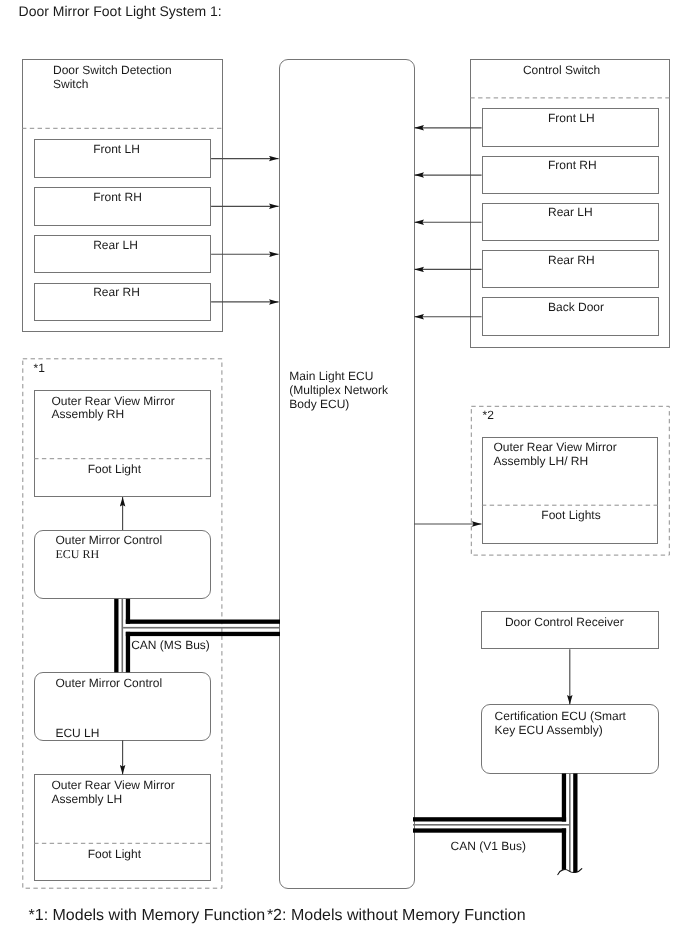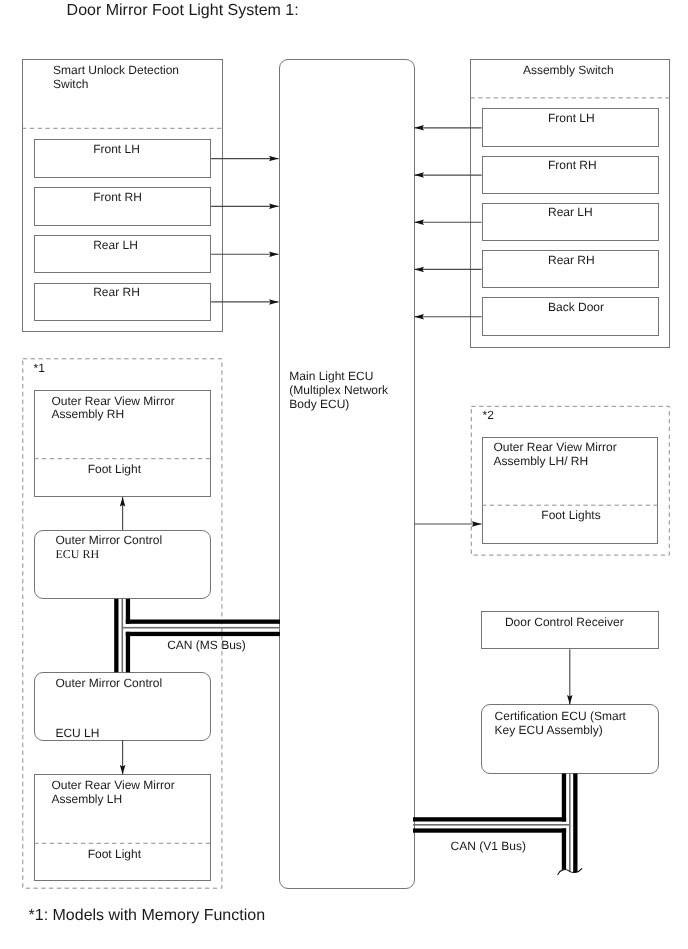--- a/index.html
+++ b/index.html
@@ -4,46 +4,46 @@
 <style>
   html,body{margin:0;padding:0;background:#ffffff;}
   body{width:688px;height:949px;overflow:hidden;
        font-family:"Liberation Sans",sans-serif;color:#1a1a1a;
        -webkit-font-smoothing:antialiased;text-rendering:geometricPrecision;}
   #stage{position:relative;width:688px;height:949px;transform:translateZ(0);}
   .bx{position:absolute;box-sizing:border-box;border:1px solid #757575;}
   .bxr{border-radius:9px;}
   .t{position:absolute;font-size:12px;line-height:13.8px;white-space:pre;}
   .tc{position:absolute;font-size:12px;line-height:13.8px;text-align:center;white-space:pre;}
-  .ttl{position:absolute;font-size:16px;line-height:16px;white-space:pre;margin-left:48px;}
+  .ttl{position:absolute;font-size:14.0px;line-height:16px;white-space:pre;}
   .fn{position:absolute;font-size:16px;line-height:14px;white-space:pre;text-align:right;}
   svg.ov{position:absolute;left:0;top:0;width:688px;height:949px;}
 </style>
 </head>
 <body>
 
 <div id="stage">
   <div class="ttl" style="left:18.6px;top:3.0px;">Door Mirror Foot Light System 1:</div>
   <div class="bx" style="left:22.0px;top:58.5px;width:201.0px;height:273.5px;"></div>
-  <div class="t" style="left:53.0px;top:64.0px;">Smart Unlock Detection</div>
+  <div class="t" style="left:53.0px;top:64.0px;">Door Switch Detection</div>
   <div class="t" style="left:53.0px;top:77.8px;text-align:right;">Switch</div>
   <div class="bx" style="left:34.1px;top:139.3px;width:177.0px;height:38.5px;"></div>
   <div class="t" style="left:93.2px;top:143.0px;">Front LH</div>
   <div class="bx" style="left:34.1px;top:187.1px;width:177.0px;height:38.5px;"></div>
   <div class="t" style="left:93.2px;top:190.79999999999998px;">Front RH</div>
   <div class="bx" style="left:34.1px;top:234.9px;width:177.0px;height:38.5px;"></div>
   <div class="t" style="left:93.2px;top:238.6px;">Rear LH</div>
   <div class="bx" style="left:34.1px;top:282.7px;width:177.0px;height:38.5px;"></div>
   <div class="t" style="left:93.2px;top:286.4px;">Rear RH</div>
   <div class="bx bxr" style="left:278.5px;top:58.5px;width:136.0px;height:830.0px;"></div>
   <div class="t" style="left:289.3px;top:370.0px;">Main Light ECU</div>
   <div class="t" style="left:289.3px;top:384.2px;">(Multiplex Network</div>
   <div class="t" style="left:289.3px;top:398.4px;">Body ECU)</div>
   <div class="bx" style="left:470.3px;top:58.5px;width:200.2px;height:289.5px;"></div>
-  <div class="t" style="left:522.9px;top:64.0px;">Assembly Switch</div>
+  <div class="t" style="left:522.9px;top:64.0px;">Control Switch</div>
   <div class="bx" style="left:481.6px;top:108.4px;width:177.4px;height:38.5px;"></div>
   <div class="t" style="left:548.0px;top:112.10000000000001px;">Front LH</div>
   <div class="bx" style="left:481.6px;top:155.6px;width:177.4px;height:38.5px;"></div>
   <div class="t" style="left:548.0px;top:159.29999999999998px;">Front RH</div>
   <div class="bx" style="left:481.6px;top:202.7px;width:177.4px;height:38.5px;"></div>
   <div class="t" style="left:548.0px;top:206.39999999999998px;">Rear LH</div>
   <div class="bx" style="left:481.6px;top:249.9px;width:177.4px;height:38.5px;"></div>
   <div class="t" style="left:548.0px;top:253.6px;">Rear RH</div>
   <div class="bx" style="left:481.6px;top:297.0px;width:177.4px;height:38.5px;"></div>
   <div class="t" style="left:548.0px;top:300.7px;">Back Door</div>
@@ -65,23 +65,24 @@
   <div class="t" style="left:482.5px;top:409.3px;">*2</div>
   <div class="bx" style="left:481.9px;top:436.6px;width:176.3px;height:107.0px;"></div>
   <div class="t" style="left:493.5px;top:441.3px;">Outer Rear View Mirror</div>
   <div class="t" style="left:493.5px;top:455.1px;">Assembly LH/ RH</div>
   <div class="tc" style="left:421.0px;top:509.3px;width:300px;">Foot Lights</div>
   <div class="bx" style="left:481.2px;top:610.7px;width:177.6px;height:38.6px;"></div>
   <div class="tc" style="left:414.29999999999995px;top:615.8px;width:300px;">Door Control Receiver</div>
   <div class="bx bxr" style="left:481.2px;top:703.7px;width:177.6px;height:70.4px;"></div>
   <div class="t" style="left:494.6px;top:709.6px;">Certification ECU (Smart</div>
   <div class="t" style="left:494.6px;top:723.6px;">Key ECU Assembly)</div>
-  <div class="t" style="left:131.2px;top:639.0px;padding-left:36px;">CAN (MS Bus)</div>
+  <div class="t" style="left:131.2px;top:639.0px;">CAN (MS Bus)</div>
   <div class="t" style="left:450.6px;top:839.7px;">CAN (V1 Bus)</div>
   <div class="fn" style="left:28.5px;top:909.0px;">*1: Models with Memory Function</div>
+  <div class="fn" style="left:266.9px;top:909.0px;">*2: Models without Memory Function</div>
   <svg class="ov" viewBox="0 0 688 949">
    <defs>
       <marker id="ah" markerWidth="10" markerHeight="6" refX="9.8" refY="3" orient="auto" markerUnits="userSpaceOnUse">
         <path d="M0.2,0.25 L9.8,3 L0.2,5.75 L1.8,3 Z" fill="#111"></path>
       </marker>
       <marker id="ahl" markerWidth="10" markerHeight="6" refX="9.8" refY="3" orient="auto" markerUnits="userSpaceOnUse">
         <path d="M0.2,0.25 L9.8,3 L0.2,5.75 L1.8,3 Z" fill="#111"></path>
       </marker>
     </defs>
     <line x1="211.1" y1="158.6" x2="278.6" y2="158.6" stroke="#4a4a4a" stroke-width="1.15" marker-end="url(#ah)"></line>

